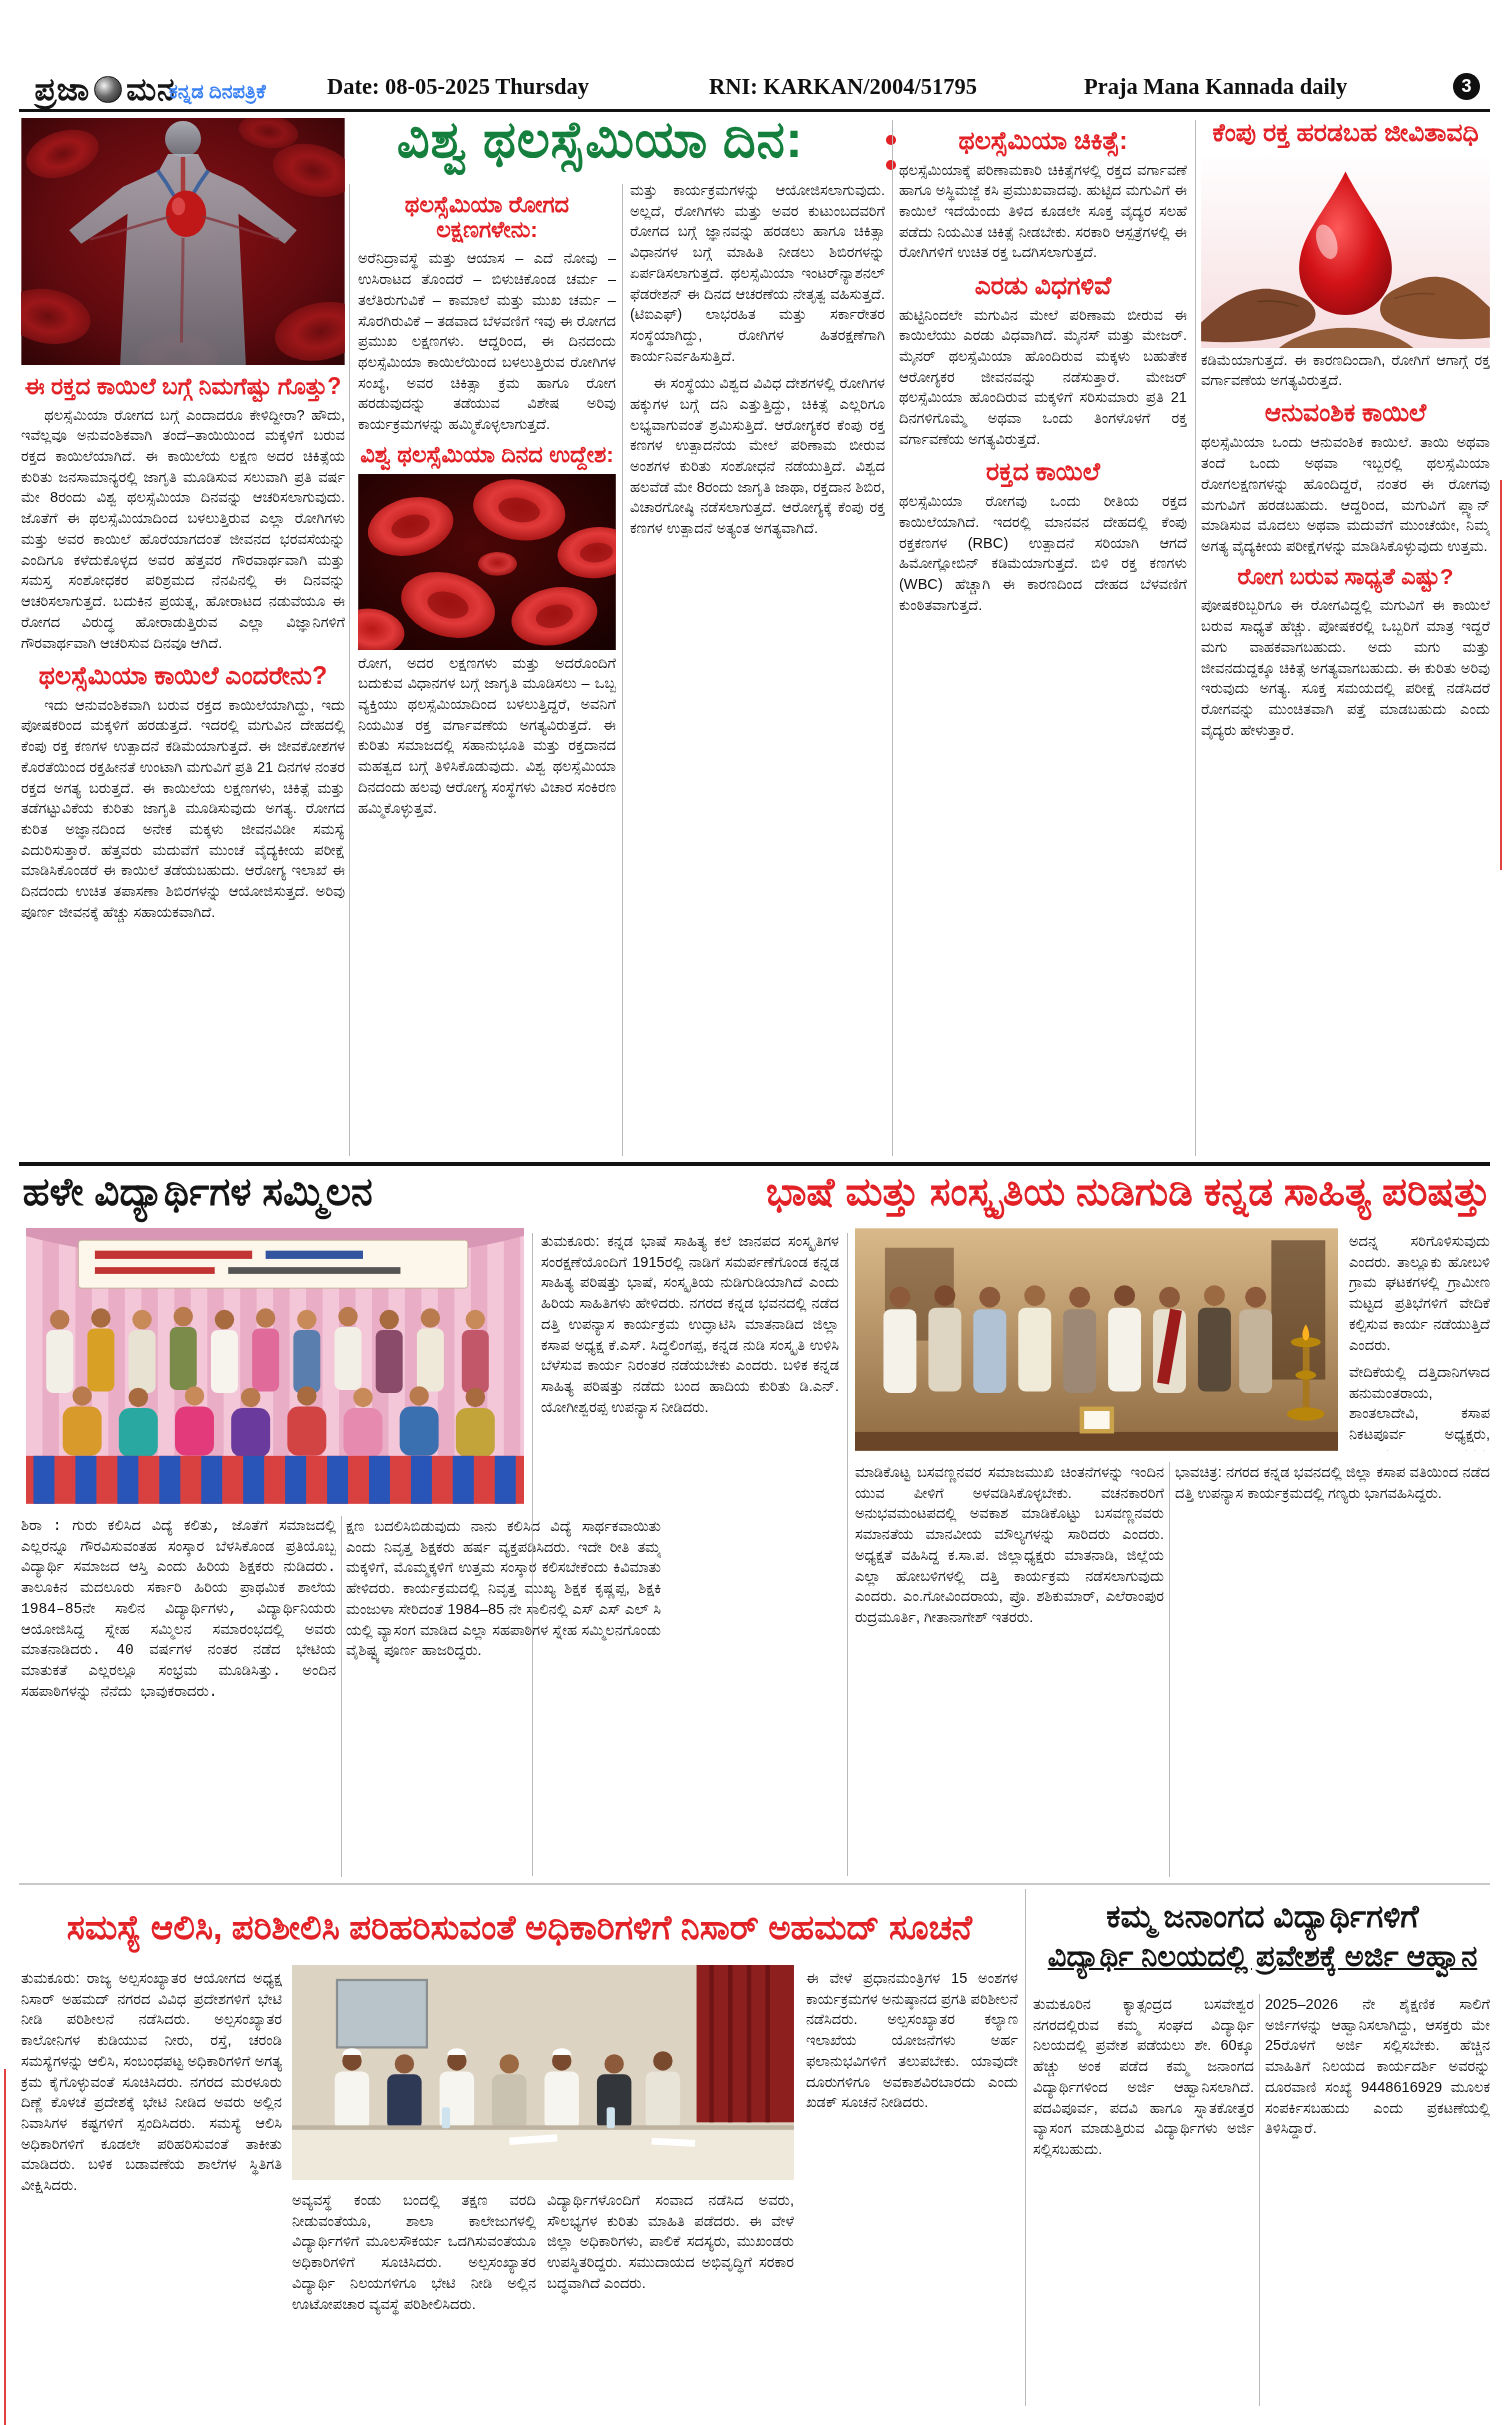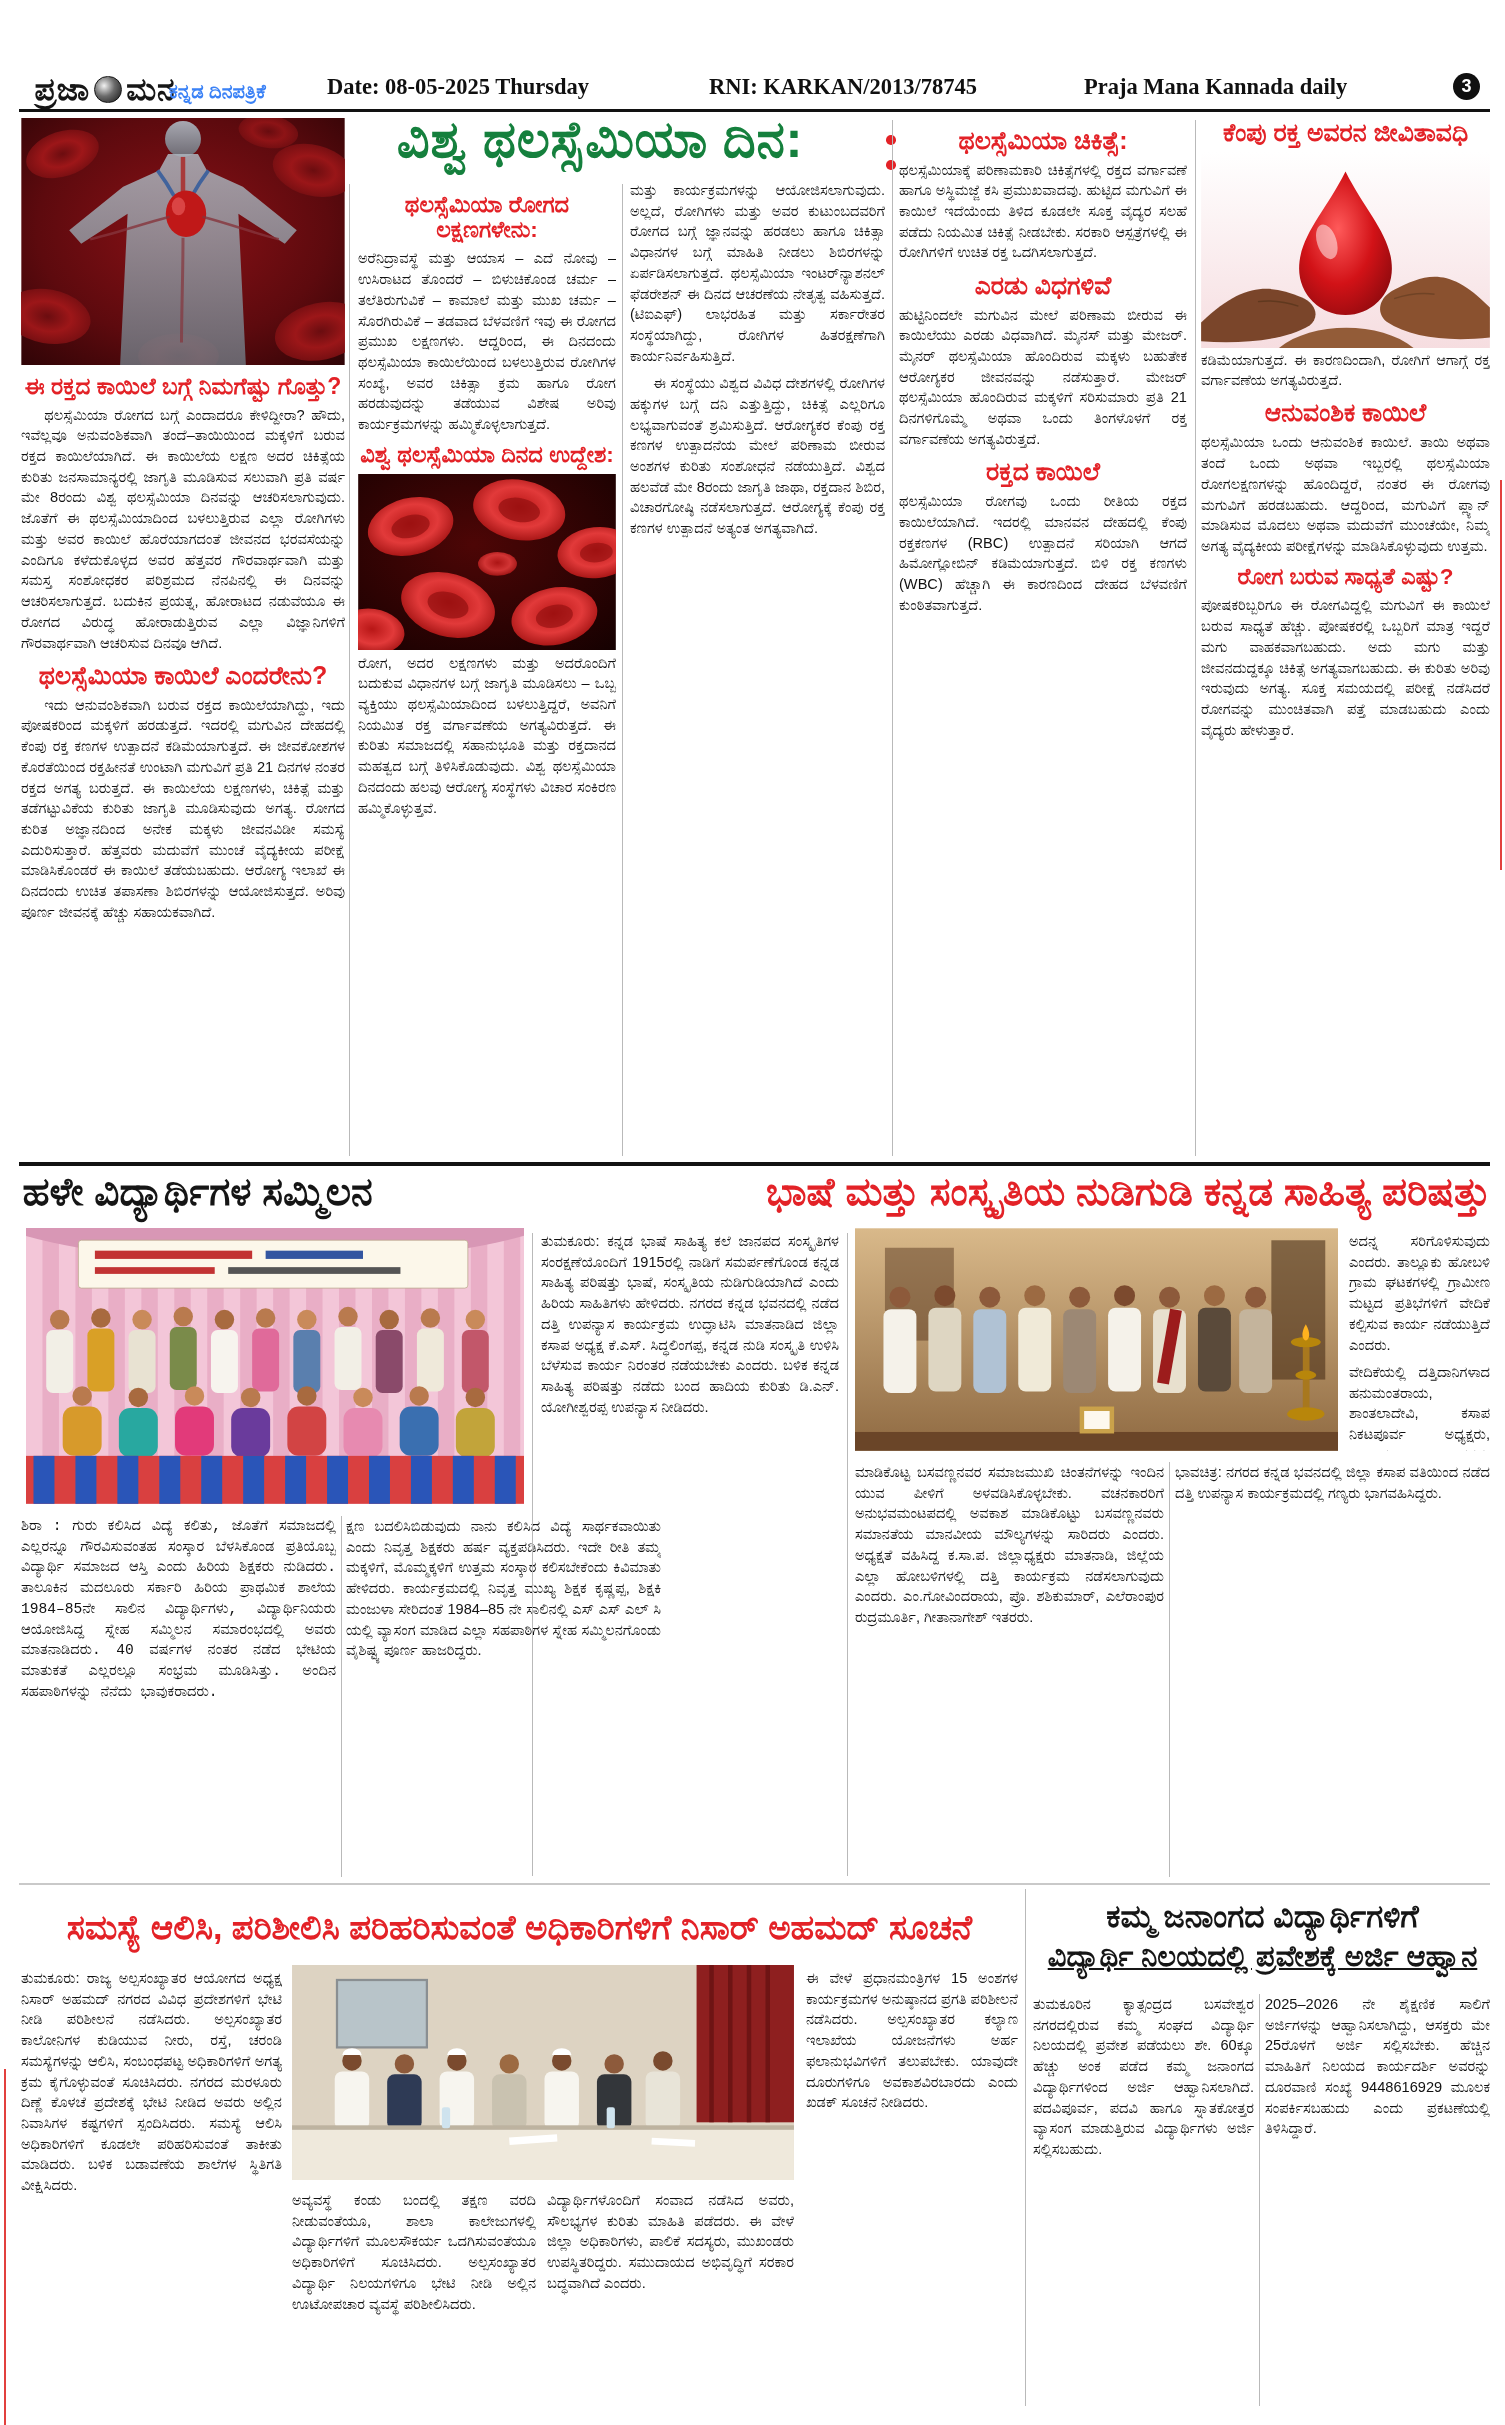--- a/index.html
+++ b/index.html
@@ -38,21 +38,21 @@
 <body>
 
 <div class="abs" style="left:12px;top:95;width:1505px;height:39px;top:71px;">
   <div class="abs masthead" style="left:22.5px;top:0;">
     <span>ಪ್ರಜಾ</span>
     <span class="emblem"></span>
     <span>ಮನ</span>
   </div>
   <div class="abs tagline" style="left:157px;top:9px;">ಕನ್ನಡ ದಿನಪತ್ರಿಕೆ</div>
   <div class="abs hdr-serif" style="left:315px;top:3px;">Date: 08-05-2025 Thursday</div>
-  <div class="abs hdr-serif" style="left:697px;top:3px;">RNI: KARKAN/2013/78745</div>
+  <div class="abs hdr-serif" style="left:697px;top:3px;">RNI: KARKAN/2004/51795</div>
   <div class="abs hdr-serif" style="left:1072px;top:3px;">Praja Mana Kannada daily</div>
   <div class="abs page-badge" style="left:1441px;top:1.5px;">3</div>
 </div>
 <div class="abs rule" style="left:19px;top:109px;width:1471px;height:3px;"></div>
 
 <div class="abs main-headline" style="left:315px;top:114px;width:570px;">ವಿಶ್ವ ಥಲಸ್ಸೆಮಿಯಾ ದಿನ:</div>
 
 <div class="col body-text" style="left:21px;top:118px;width:324px;height:1037px;">
   <svg class="photo" width="324" height="247" viewBox="0 0 432 330" style="position:relative;">
     <defs>
@@ -151,21 +151,21 @@
 <div class="col body-text" style="left:899px;top:118px;width:288px;height:1037px;">
   <div class="subhead">ಥಲಸ್ಸೆಮಿಯಾ ಚಿಕಿತ್ಸೆ:</div>
   <p class="no-indent">ಥಲಸ್ಸೆಮಿಯಾಕ್ಕೆ ಪರಿಣಾಮಕಾರಿ ಚಿಕಿತ್ಸೆಗಳಲ್ಲಿ ರಕ್ತದ ವರ್ಗಾವಣೆ ಹಾಗೂ ಅಸ್ಥಿಮಜ್ಜೆ ಕಸಿ ಪ್ರಮುಖವಾದವು. ಹುಟ್ಟಿದ ಮಗುವಿಗೆ ಈ ಕಾಯಿಲೆ ಇದೆಯೆಂದು ತಿಳಿದ ಕೂಡಲೇ ಸೂಕ್ತ ವೈದ್ಯರ ಸಲಹೆ ಪಡೆದು ನಿಯಮಿತ ಚಿಕಿತ್ಸೆ ನೀಡಬೇಕು. ಸರಕಾರಿ ಆಸ್ಪತ್ರೆಗಳಲ್ಲಿ ಈ ರೋಗಿಗಳಿಗೆ ಉಚಿತ ರಕ್ತ ಒದಗಿಸಲಾಗುತ್ತದೆ.</p>
   <div class="subhead">ಎರಡು ವಿಧಗಳಿವೆ</div>
   <p class="no-indent">ಹುಟ್ಟಿನಿಂದಲೇ ಮಗುವಿನ ಮೇಲೆ ಪರಿಣಾಮ ಬೀರುವ ಈ ಕಾಯಿಲೆಯು ಎರಡು ವಿಧವಾಗಿದೆ. ಮೈನಸ್ ಮತ್ತು ಮೇಜರ್. ಮೈನರ್ ಥಲಸ್ಸೆಮಿಯಾ ಹೊಂದಿರುವ ಮಕ್ಕಳು ಬಹುತೇಕ ಆರೋಗ್ಯಕರ ಜೀವನವನ್ನು ನಡೆಸುತ್ತಾರೆ. ಮೇಜರ್ ಥಲಸ್ಸೆಮಿಯಾ ಹೊಂದಿರುವ ಮಕ್ಕಳಿಗೆ ಸರಿಸುಮಾರು ಪ್ರತಿ 21 ದಿನಗಳಿಗೊಮ್ಮೆ ಅಥವಾ ಒಂದು ತಿಂಗಳೊಳಗೆ ರಕ್ತ ವರ್ಗಾವಣೆಯ ಅಗತ್ಯವಿರುತ್ತದೆ.</p>
   <div class="subhead">ರಕ್ತದ ಕಾಯಿಲೆ</div>
   <p class="no-indent">ಥಲಸ್ಸೆಮಿಯಾ ರೋಗವು ಒಂದು ರೀತಿಯ ರಕ್ತದ ಕಾಯಿಲೆಯಾಗಿದೆ. ಇದರಲ್ಲಿ ಮಾನವನ ದೇಹದಲ್ಲಿ ಕೆಂಪು ರಕ್ತಕಣಗಳ (RBC) ಉತ್ಪಾದನೆ ಸರಿಯಾಗಿ ಆಗದೆ ಹಿಮೋಗ್ಲೋಬಿನ್ ಕಡಿಮೆಯಾಗುತ್ತದೆ. ಬಿಳಿ ರಕ್ತ ಕಣಗಳು (WBC) ಹೆಚ್ಚಾಗಿ ಈ ಕಾರಣದಿಂದ ದೇಹದ ಬೆಳವಣಿಗೆ ಕುಂಠಿತವಾಗುತ್ತದೆ.</p>
 </div>
 
 <div class="col body-text" style="left:1201px;top:118px;width:289px;height:1037px;">
-  <div class="subhead" style="margin-top:0;">ಕೆಂಪು ರಕ್ತ ಅವರನ ಜೀವಿತಾವಧಿ</div>
+  <div class="subhead" style="margin-top:0;">ಕೆಂಪು ರಕ್ತ ಹರಡಬಹ ಜೀವಿತಾವಧಿ</div>
   <svg class="photo" width="289" height="196" viewBox="0 0 386 262" style="position:relative;margin:1.5px 0;">
     <defs>
       <linearGradient id="bg3" x1="0" y1="0" x2="0" y2="1">
           <stop offset="0%" stop-color="#ffffff"></stop>
           <stop offset="100%" stop-color="#f6dde0"></stop>
         </linearGradient>
       <radialGradient id="dropg" cx="42%" cy="40%" r="70%">
           <stop offset="0%" stop-color="#ff5a5a"></stop>
           <stop offset="55%" stop-color="#d21217"></stop>
           <stop offset="100%" stop-color="#8f0a0e"></stop>

